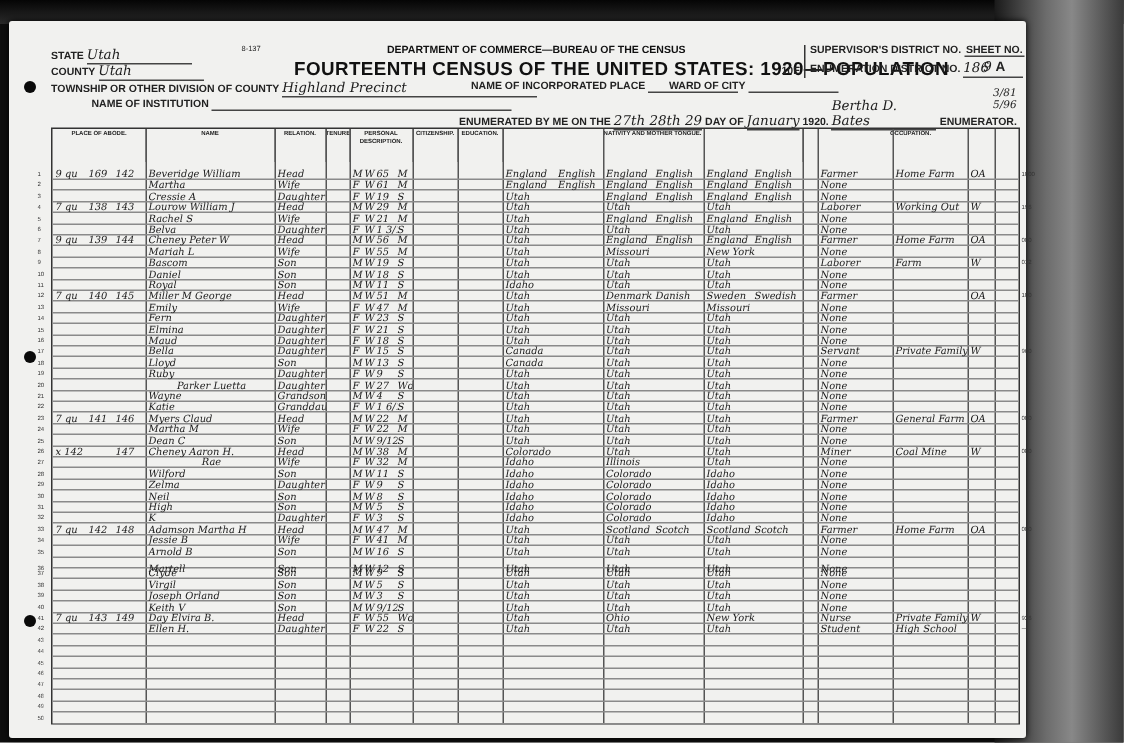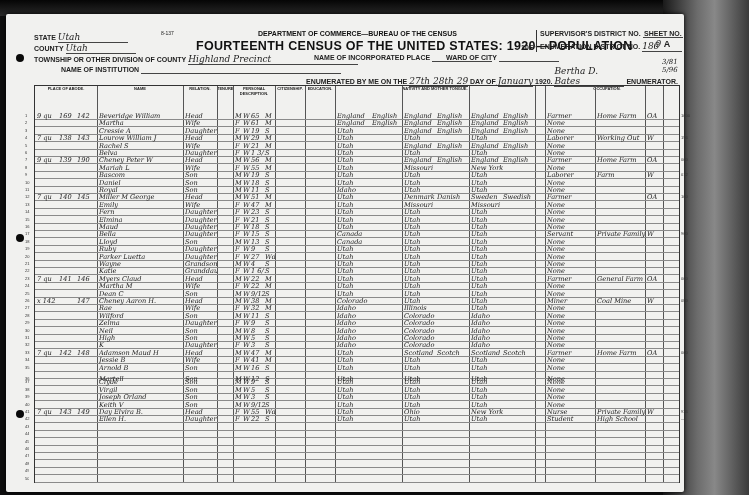--- a/index.html
+++ b/index.html
@@ -248,21 +248,21 @@
           <span style="left: 512px; width: 48px;">None</span>
           <span style="left: 562px; width: 48px;"></span>
           <span style="left: 612px; width: 16px;"></span>
           <span class="rn" style="left: 646px; width: 20px;"></span>
         </div>
         <div class="rowline" style="top: 77.4px;"></div>
         <div class="row" style="top: 70.4px;">
           <span class="rn" style="left: -10px; width: 9px;">7</span>
           <span style="left: 2px; width: 22px;">9 qu</span>
           <span style="left: 24px; width: 18px;">139</span>
-          <span style="left: 42px; width: 18px;">190</span>
+          <span style="left: 42px; width: 18px;">144</span>
           <span style="left: 64px; width: 84px;">Cheney Peter W</span>
           <span style="left: 150px; width: 32px;">Head</span>
           <span style="left: 200px; width: 8px;">M</span>
           <span style="left: 208px; width: 8px;">W</span>
           <span style="left: 216px; width: 14px;">56</span>
           <span style="left: 230px; width: 10px;">M</span>
           <span style="left: 302px; width: 64px;">Utah</span>
           <span style="left: 337px; width: 30px;"></span>
           <span style="left: 369px; width: 64px;">England</span>
           <span style="left: 402px; width: 32px;">English</span>
@@ -548,21 +548,21 @@
           <span style="left: 562px; width: 48px;"></span>
           <span style="left: 612px; width: 16px;"></span>
           <span class="rn" style="left: 646px; width: 20px;"></span>
         </div>
         <div class="rowline" style="top: 173.6px;"></div>
         <div class="row" style="top: 166.6px;">
           <span class="rn" style="left: -10px; width: 9px;">20</span>
           <span style="left: 2px; width: 22px;"></span>
           <span style="left: 24px; width: 18px;"></span>
           <span style="left: 42px; width: 18px;"></span>
-          <span style="left: 64px; width: 84px;">Parker Luetta</span>
+          <span style="left: 64px; width: 84px; text-align: center;">Parker Luetta</span>
           <span style="left: 150px; width: 32px;">Daughter</span>
           <span style="left: 200px; width: 8px;">F</span>
           <span style="left: 208px; width: 8px;">W</span>
           <span style="left: 216px; width: 14px;">27</span>
           <span style="left: 230px; width: 10px;">Wd</span>
           <span style="left: 302px; width: 64px;">Utah</span>
           <span style="left: 337px; width: 30px;"></span>
           <span style="left: 369px; width: 64px;">Utah</span>
           <span style="left: 402px; width: 32px;"></span>
           <span style="left: 436px; width: 64px;">Utah</span>
@@ -709,21 +709,21 @@
           <span style="left: 562px; width: 48px;">Coal Mine</span>
           <span style="left: 612px; width: 16px;">W</span>
           <span class="rn" style="left: 646px; width: 20px;">080</span>
         </div>
         <div class="rowline" style="top: 225.4px;"></div>
         <div class="row" style="top: 218.4px;">
           <span class="rn" style="left: -10px; width: 9px;">27</span>
           <span style="left: 2px; width: 22px;"></span>
           <span style="left: 24px; width: 18px;"></span>
           <span style="left: 42px; width: 18px;"></span>
-          <span style="left: 64px; width: 84px;">Rae</span>
+          <span style="left: 64px; width: 84px; text-align: center;">Rae</span>
           <span style="left: 150px; width: 32px;">Wife</span>
           <span style="left: 200px; width: 8px;">F</span>
           <span style="left: 208px; width: 8px;">W</span>
           <span style="left: 216px; width: 14px;">32</span>
           <span style="left: 230px; width: 10px;">M</span>
           <span style="left: 302px; width: 64px;">Idaho</span>
           <span style="left: 337px; width: 30px;"></span>
           <span style="left: 369px; width: 64px;">Illinois</span>
           <span style="left: 402px; width: 32px;"></span>
           <span style="left: 436px; width: 64px;">Utah</span>
@@ -847,21 +847,21 @@
           <span style="left: 562px; width: 48px;"></span>
           <span style="left: 612px; width: 16px;"></span>
           <span class="rn" style="left: 646px; width: 20px;"></span>
         </div>
         <div class="rowline" style="top: 269.8px;"></div>
         <div class="row" style="top: 262.8px;">
           <span class="rn" style="left: -10px; width: 9px;">33</span>
           <span style="left: 2px; width: 22px;">7 qu</span>
           <span style="left: 24px; width: 18px;">142</span>
           <span style="left: 42px; width: 18px;">148</span>
-          <span style="left: 64px; width: 84px;">Adamson Maud H</span>
+          <span style="left: 64px; width: 84px;">Adamson Martha H</span>
           <span style="left: 150px; width: 32px;">Head</span>
           <span style="left: 200px; width: 8px;">M</span>
           <span style="left: 208px; width: 8px;">W</span>
           <span style="left: 216px; width: 14px;">47</span>
           <span style="left: 230px; width: 10px;">M</span>
           <span style="left: 302px; width: 64px;">Utah</span>
           <span style="left: 337px; width: 30px;"></span>
           <span style="left: 369px; width: 64px;">Scotland</span>
           <span style="left: 402px; width: 32px;">Scotch</span>
           <span style="left: 436px; width: 64px;">Scotland</span>

